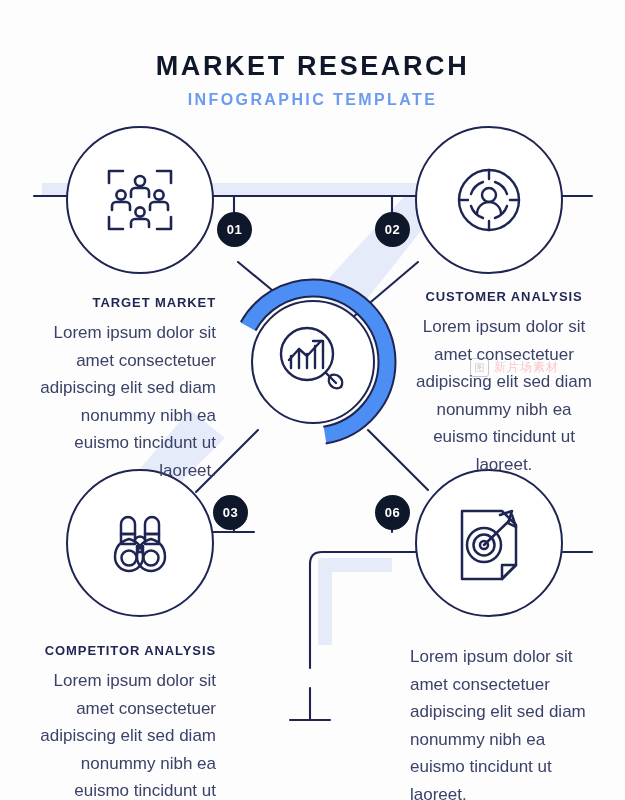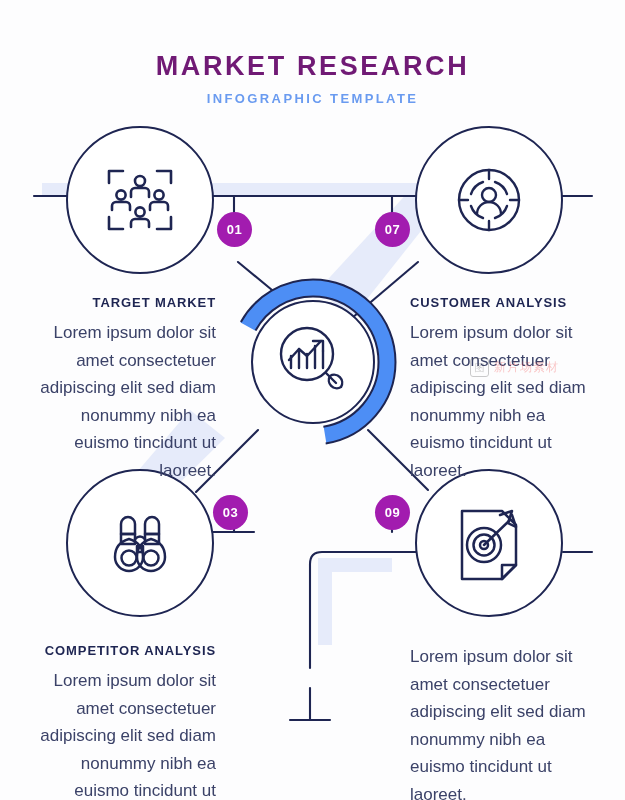--- a/index.html
+++ b/index.html
@@ -12,25 +12,25 @@
   #page {
     position: relative;
     width: 625px; height: 800px;
     background: #fdfdfe;
   }
 
   
   .header { position: absolute; top: 52px; left: 0; width: 625px; text-align: center; }
   .title {
     font-size: 27px; font-weight: bold; letter-spacing: 2.6px;
-    color: #701a75; line-height: 1.1;
+    color: #0f172a; line-height: 1.1;
   }
   .subtitle {
     margin-top: 9px;
-    font-size: 13px; font-weight: bold; letter-spacing: 2.4px;
+    font-size: 16px; font-weight: bold; letter-spacing: 2.4px;
     color: #6a9bf0;
   }
 
   
   #art { position: absolute; top: 0; left: 0; width: 625px; height: 800px; }
 
   
   .node {
     position: absolute;
     width: 148px; height: 148px;
@@ -54,21 +54,21 @@
     background: #ffffff;
     border: 2px solid #1e2552;
     display: flex; align-items: center; justify-content: center;
   }
 
   
   .badge {
     position: absolute;
     width: 35px; height: 35px;
     border-radius: 50%;
-    background: #a21caf;
+    background: #0f172a;
     color: #ffffff;
     font-size: 13px; font-weight: bold; letter-spacing: 0.5px;
     display: flex; align-items: center; justify-content: center;
   }
   #badge1 { left: 217px; top: 212px; }
   #badge2 { left: 375px; top: 212px; }
   #badge3 { left: 213px; top: 495px; }
   #badge4 { left: 375px; top: 495px; }
 
   
@@ -77,21 +77,21 @@
     font-size: 13px; font-weight: bold; letter-spacing: 0.9px;
     color: #1e2552; margin-bottom: 9px;
   }
   .block p {
     font-size: 17px; line-height: 1.62; color: #3b4268;
   }
   .right-al { text-align: right; }
   .left-al  { text-align: left; }
 
   #txt1 { left: 28px;  top: 295px; }
-  #txt2 { left: 410px; top: 295px; }
+  #txt2 { left: 410px; top: 289px; text-align: center; }
   #txt3 { left: 28px;  top: 643px; text-align: right; }
   #txt4 { left: 410px; top: 643px; }
 
   
   #wm {
     position: absolute; left: 470px; top: 358px;
     display: flex; align-items: center; gap: 5px;
     opacity: 0.30;
   }
   #wm .wm-badge {
@@ -216,23 +216,23 @@
       <circle cx="36" cy="34" r="26"></circle>
       <path d="M20 48 v-12 M28 48 v-19 M36 48 v-14 M44 48 v-22 M52 48 v-17"></path>
       <path d="M18 40 l10 -11 l8 7 l14 -15"></path>
       <path d="M42 21 h10 v10"></path>
       <path d="M55 53 l10 10"></path>
       <path d="M59 56 a8 8 0 0 1 11 11 a8 8 0 0 1 -11 -11 z"></path>
     </svg>
   </div>
 
   <div class="badge" id="badge1">01</div>
-  <div class="badge" id="badge2">07</div>
+  <div class="badge" id="badge2">02</div>
   <div class="badge" id="badge3">03</div>
-  <div class="badge" id="badge4">09</div>
+  <div class="badge" id="badge4">06</div>
 
   <div class="block right-al" id="txt1">
     <h3>TARGET MARKET</h3>
     <p>Lorem ipsum dolor sit amet consectetuer adipiscing elit sed diam nonummy nibh ea euismo tincidunt ut laoreet.</p>
   </div>
 
   <div class="block left-al" id="txt2">
     <h3>CUSTOMER ANALYSIS</h3>
     <p>Lorem ipsum dolor sit amet consectetuer adipiscing elit sed diam nonummy nibh ea euismo tincidunt ut laoreet.</p>
   </div>

